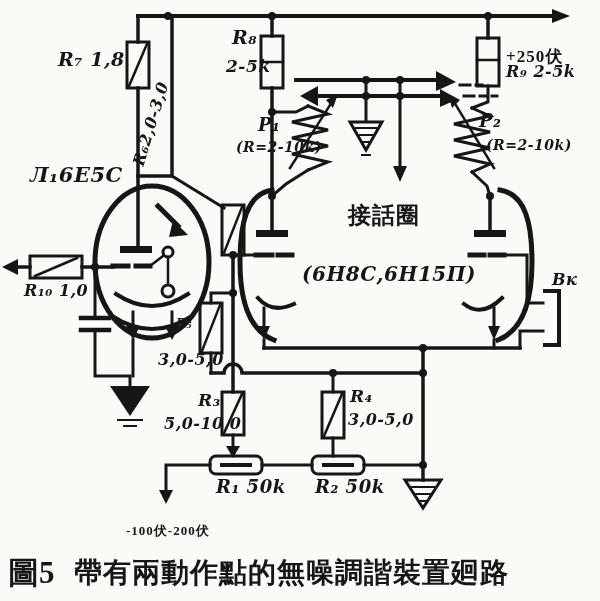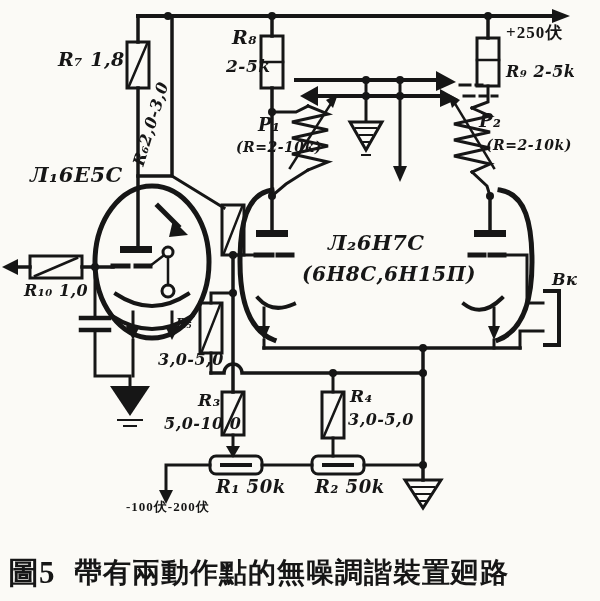--- a/index.html
+++ b/index.html
@@ -15,20 +15,21 @@
   .f{fill:var(--ink);stroke:none;}
   .lbl{
     position:absolute; color:var(--ink);
     font-style:italic; font-weight:700; white-space:nowrap;
     line-height:1; letter-spacing:0.5px;
   }
   .cjk{
     font-style:normal; font-weight:700;
     font-family:"Liberation Serif","DejaVu Serif",serif;
     letter-spacing:1px;
+    margin-top:24px;
   }
   .cap{ position:absolute; color:var(--ink); font-weight:700; white-space:nowrap;
         font-family:"Liberation Serif","DejaVu Serif",serif; }
   .rot{ transform:rotate(-73deg); transform-origin:left bottom; }
 </style>
 </head>
 <body>
 
 <div id="stage">
 
@@ -226,22 +227,22 @@
 
   <div class="lbl" style="left:258px;top:116px;font-size:18px">P₁</div>
   <div class="lbl" style="left:236px;top:140px;font-size:14px">(R=2-10k)</div>
 
   <div class="lbl cjk" style="left:506px;top:24px;font-size:17px">+250伏</div>
   <div class="lbl" style="left:506px;top:64px;font-size:16px">R₉ 2-5k</div>
 
   <div class="lbl" style="left:479px;top:112px;font-size:18px">P₂</div>
   <div class="lbl" style="left:486px;top:138px;font-size:14px">(R=2-10k)</div>
 
-
-  <div class="lbl" style="left:328px;top:232px;font-size:21px">Л₂6Н7С</div>
+  <div class="lbl cjk" style="left:348px;top:180px;font-size:23px">接話圈</div>
+
   <div class="lbl" style="left:302px;top:264px;font-size:20px">(6Н8С,6Н15П)</div>
 
   <div class="lbl" style="left:552px;top:272px;font-size:16px">Вк</div>
 
   <div class="lbl" style="left:176px;top:318px;font-size:12px">R₅</div>
   <div class="lbl" style="left:158px;top:352px;font-size:16px">3,0-5,0</div>
 
   <div class="lbl" style="left:198px;top:392px;font-size:17px">R₃</div>
   <div class="lbl" style="left:164px;top:416px;font-size:16px">5,0-10,0</div>
 

